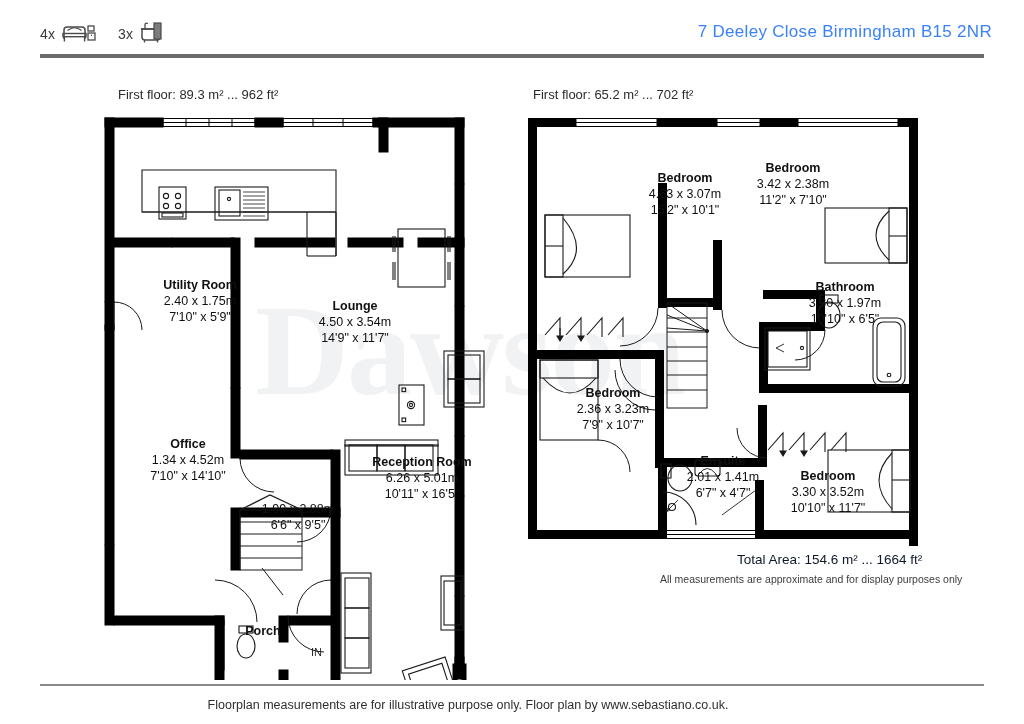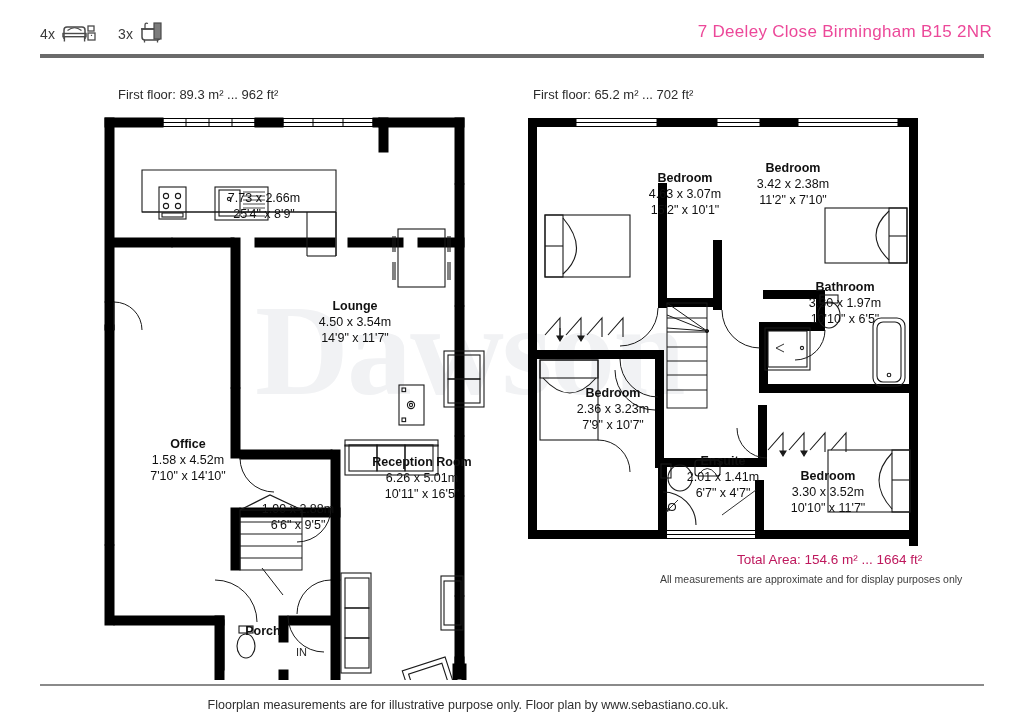--- a/index.html
+++ b/index.html
@@ -25,21 +25,21 @@
   .icon-group {
     position: absolute; display: flex; align-items: center; gap: 7px;
   }
   .count-label {
     font-size: 14px; color: #3a3a3a; letter-spacing: .2px;
   }
   #bed-group { left: 40px; top: 20px; }
   #bath-group { left: 118px; top: 20px; }
   #property-title {
     position: absolute; right: 32px; top: 22px;
-    font-size: 17px; color: #ec4899; letter-spacing: .3px;
+    font-size: 17px; color: #3b82f6; letter-spacing: .3px;
     white-space: nowrap;
   }
   #header-rule {
     position: absolute; left: 40px; top: 54px; width: 944px; height: 4px;
     background: #6b6b6b;
   }
 
   
   #plans { position: absolute; left: 0; top: 60px; width: 1024px; height: 620px; }
   .plan-caption {
@@ -61,21 +61,21 @@
   .plainlabel {
     position: absolute; white-space: nowrap; text-align: center;
     font-size: 12.5px; color: #101010; line-height: 1.28;
   }
   .tiny-label {
     position: absolute; font-size: 11px; color: #2a2a2a; white-space: nowrap;
   }
 
   #total-area {
     position: absolute; left: 737px; top: 492px;
-    font-size: 13.5px; color: #be185d; white-space: nowrap;
+    font-size: 13.5px; color: #0f172a; white-space: nowrap;
   }
   #area-note {
     position: absolute; left: 660px; top: 513px;
     font-size: 10.5px; color: #3c3c3c; white-space: nowrap;
   }
 
   #watermark {
     position: absolute; left: 255px; top: 215px;
     font-size: 130px; font-weight: bold; color: #f1f2f4;
     font-family: "Liberation Serif", serif;
@@ -456,54 +456,55 @@
         <path d="M620 299 A 38 38 0 0 0 658 337"></path>
         <path d="M598 380 A 32 32 0 0 1 630 412"></path>
         <path d="M767 398 A 30 30 0 0 1 737 368"></path>
       </g>
 
       <g fill="none" stroke="#1a1a1a" stroke-width=".9">
         <path d="M756 430 L722 455"></path>
       </g>
     </svg>
 
-    <div class="plainlabel" style="left:174px; top:130px; width:180px;">
-      <span>7.73 x 2.66m</span><br>
-      <span>25'4" x 8'9"</span>
-    </div>
-
+
+    <div class="room" style="left:130px; top:217px; width:140px;">
+      <div class="rname">Utility Room</div>
+      <div class="rdim">2.40 x 1.75m</div>
+      <div class="rdim">7'10" x 5'9"</div>
+    </div>
 
     <div class="room" style="left:290px; top:238px; width:130px;">
       <div class="rname">Lounge</div>
       <div class="rdim">4.50 x 3.54m</div>
       <div class="rdim">14'9" x 11'7"</div>
     </div>
 
     <div class="room" style="left:118px; top:376px; width:140px;">
       <div class="rname">Office</div>
-      <div class="rdim">1.58 x 4.52m</div>
+      <div class="rdim">1.34 x 4.52m</div>
       <div class="rdim">7'10" x 14'10"</div>
     </div>
 
     <div class="plainlabel" style="left:233px; top:441px; width:130px;">
       <span>1.99 x 2.88m</span><br>
       <span>6'6" x 9'5"</span>
     </div>
 
     <div class="room" style="left:352px; top:394px; width:140px;">
       <div class="rname">Reception Room</div>
       <div class="rdim">6.26 x 5.01m</div>
       <div class="rdim">10'11" x 16'5"</div>
     </div>
 
     <div class="room" style="left:218px; top:563px; width:90px;">
       <div class="rname">Porch</div>
     </div>
 
-    <div class="tiny-label" style="left:296px; top:586px;text-align:center;">IN</div>
+    <div class="tiny-label" style="left:311px; top:586px;text-align:center;">IN</div>
 
     <div class="room" style="left:620px; top:110px; width:130px;">
       <div class="rname">Bedroom</div>
       <div class="rdim">4.63 x 3.07m</div>
       <div class="rdim">15'2" x 10'1"</div>
     </div>
 
     <div class="room" style="left:728px; top:100px; width:130px;">
       <div class="rname">Bedroom</div>
       <div class="rdim">3.42 x 2.38m</div>

